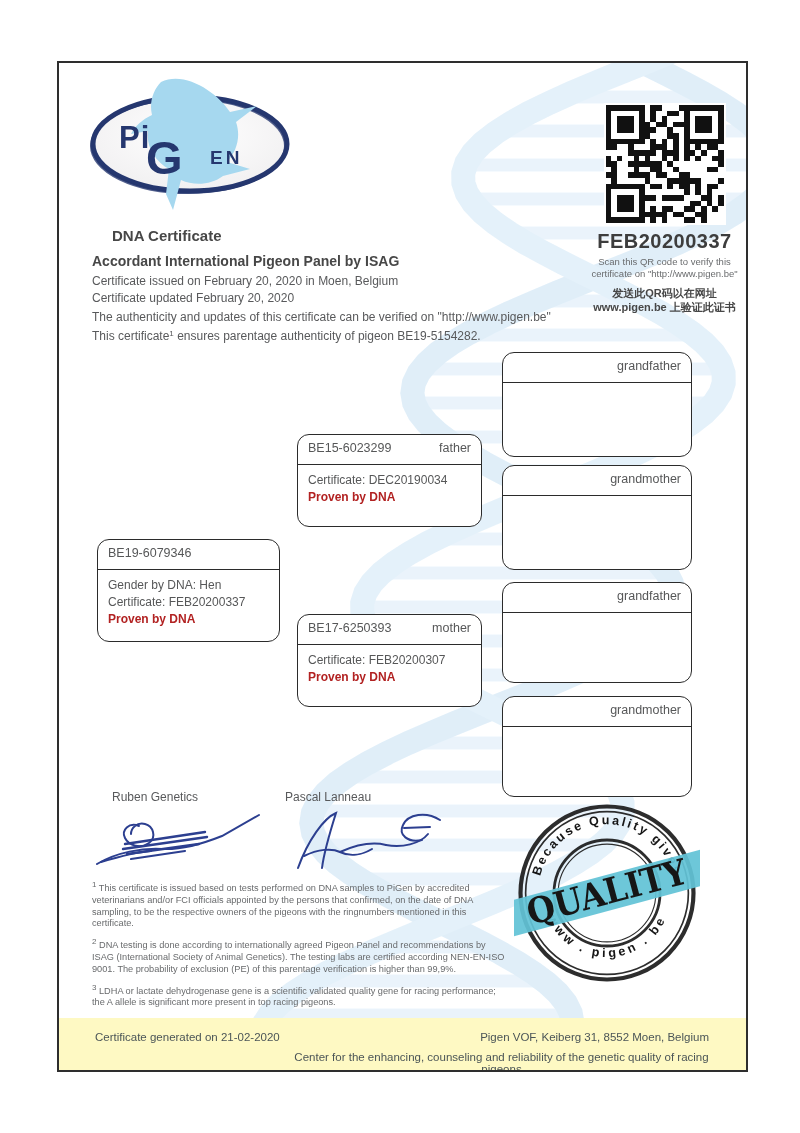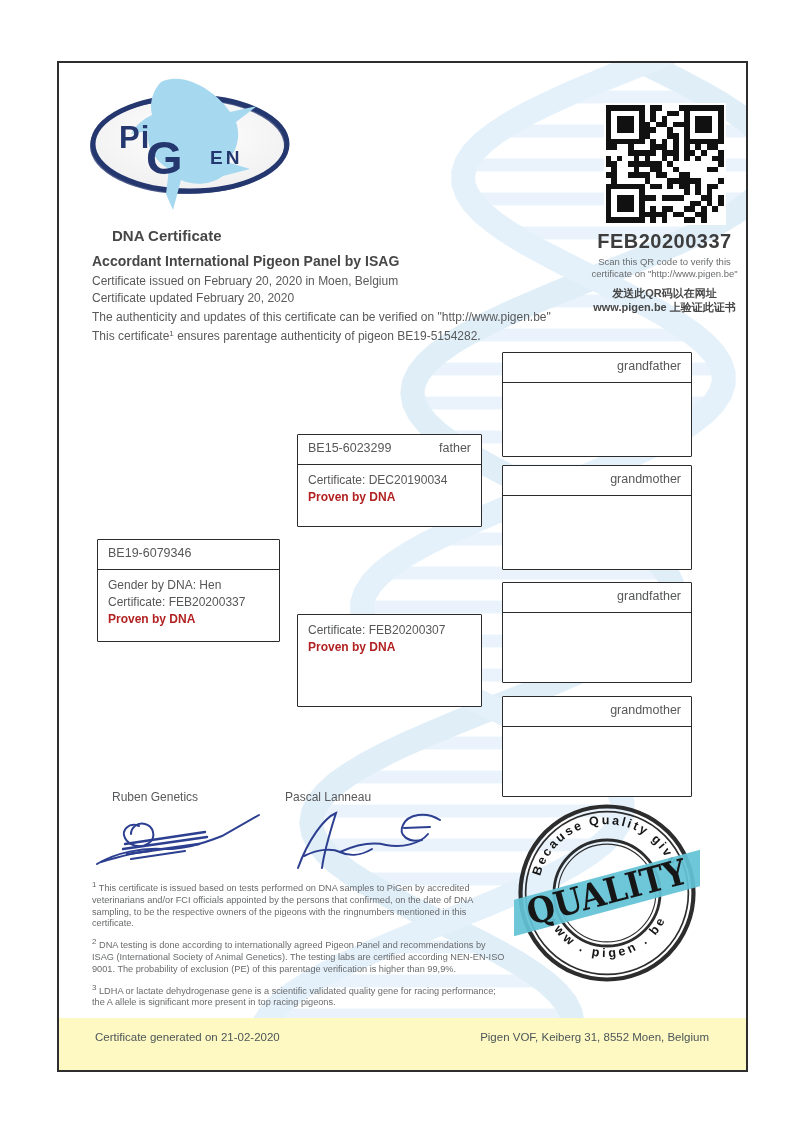--- a/index.html
+++ b/index.html
@@ -31,21 +31,21 @@
   .qr-cap{margin-top:3px;font-size:9.5px;line-height:11.5px;color:#6a6c6e;}
   .qr-cn{margin-top:7px;font-size:11px;line-height:14px;color:#474747;font-weight:bold;}
   
   .h-title{position:absolute;left:33px;top:164px;font-size:15px;font-weight:bold;color:#474747;margin-left:20px;}
   .h-sub{position:absolute;left:33px;top:190px;font-size:14px;font-weight:bold;color:#474747;}
   .h-issued{position:absolute;left:33px;top:210px;font-size:12px;line-height:16.5px;color:#58595b;}
   .h-para{position:absolute;left:33px;top:246px;font-size:12px;line-height:16.5px;color:#58595b;}
   sup{font-size:8px;vertical-align:4px;}
   
   .pbox{
-    position:absolute;background:#ffffff;border:1.5px solid #2b2b2b;border-radius:1px;
+    position:absolute;background:#ffffff;border:1.5px solid #2b2b2b;border-radius:12px;
     box-sizing:border-box;font-size:12.5px;color:#565758;
   }
   .pbox .hd{height:30px;padding:6px 10px 0 10px;box-sizing:border-box;
     border-bottom:1.5px solid #2b2b2b;display:flex;justify-content:space-between;}
   .pbox .hd .rel{color:#565758;}
   .pbox .bd{padding:7px 10px;font-size:12px;line-height:17px;}
   .proven{color:#b22222;font-weight:bold;}
   .box-subject{left:38px;top:456px;width:183px;height:103px;margin-top:20px;}
   .box-father {left:238px;top:371px;width:185px;height:93px;}
   .box-mother {left:238px;top:551px;width:185px;height:93px;}
@@ -618,20 +618,24 @@
       <span>BE15-6023299</span>
       <span class="rel">father</span>
     </div>
     <div class="bd">
       <span>Certificate: DEC20190034</span><br>
       <span class="proven">Proven by DNA</span>
     </div>
   </div>
 
   <div class="pbox box-mother">
+    <div class="hd">
+      <span>BE17-6250393</span>
+      <span class="rel">mother</span>
+    </div>
     <div class="bd">
       <span>Certificate: FEB20200307</span><br>
       <span class="proven">Proven by DNA</span>
     </div>
   </div>
 
   <div class="pbox box-gf1">
     <div class="hd">
         <span></span>
         <span class="rel">grandfather</span>
@@ -710,15 +714,16 @@
     </text>
     <g transform="rotate(-15 100 100)">
       <rect x="-12" y="81" width="224" height="38" fill="#62c3d6" opacity=".93"></rect>
       <text x="100" y="112" text-anchor="middle" font-size="38" font-weight="bold" font-family="DejaVu Serif, serif" fill="#161616" textLength="176" lengthAdjust="spacingAndGlyphs">QUALITY</text>
     </g>
   </svg>
 
   <div class="footerbar">
     <div class="fb-gen">Certificate generated on 21-02-2020</div>
     <div class="fb-addr">Pigen VOF, Keiberg 31, 8552 Moen, Belgium</div>
+    <div class="fb-center">Center for the enhancing, counseling and reliability of the genetic quality of racing pigeons</div>
   </div>
 
 </div>
 
 </body></html>

